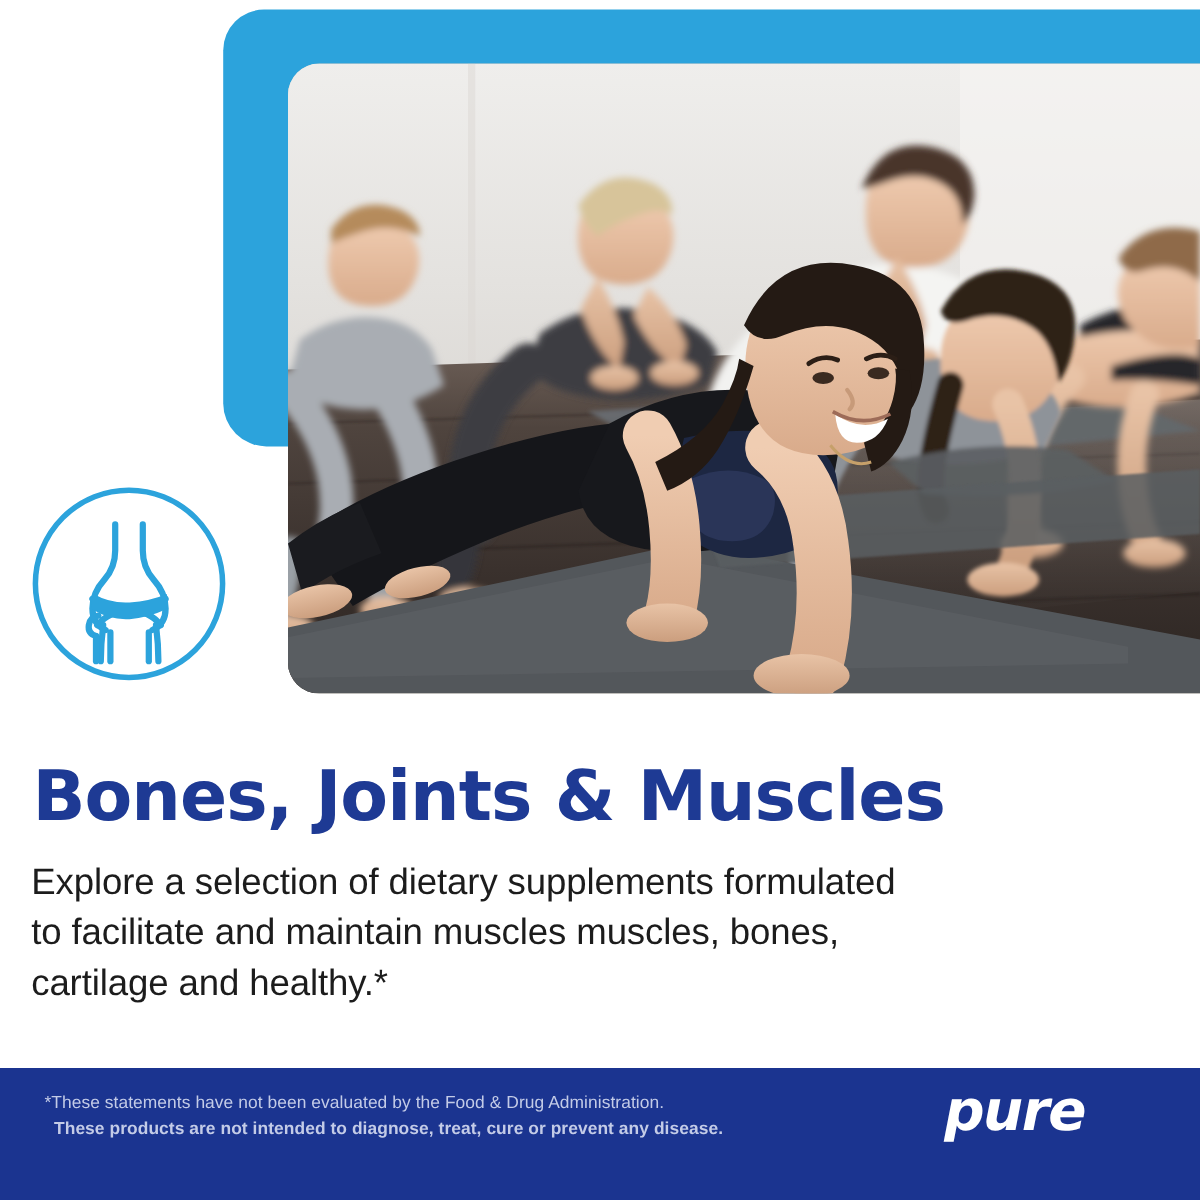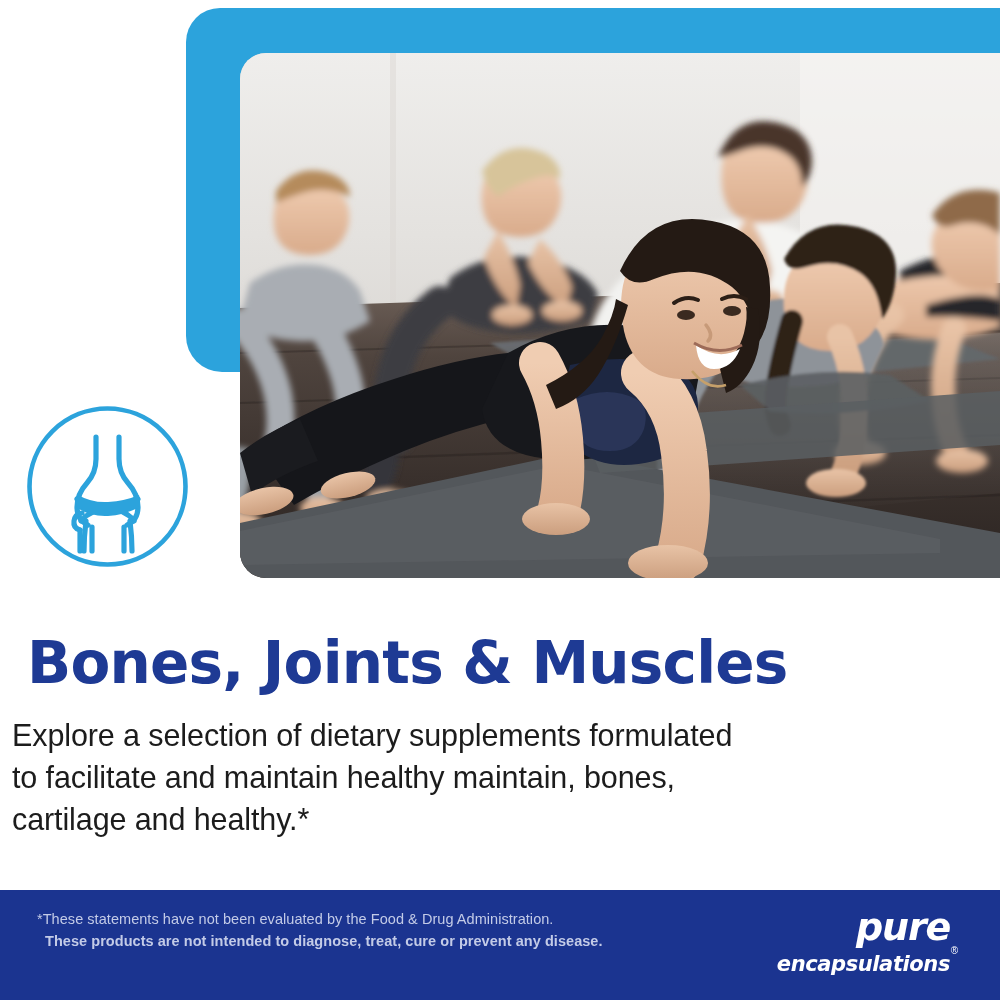--- a/index.html
+++ b/index.html
@@ -76,21 +76,21 @@
     margin: 16px;
     font-family: "DejaVu Sans", "Liberation Sans", sans-serif;
     font-size: 58px;
     line-height: 66px;
     font-weight: 700;
     letter-spacing: -0.8px;
     color: #1E3A94;
     white-space: nowrap;
   }
   .subcopy {
-    margin: 18px 0 0 1px;
+    margin: 18px 0 0 15px;
     font-family: "Liberation Sans", sans-serif;
     font-size: 30.5px;
     line-height: 42px;
     font-weight: 300;
     letter-spacing: -0.1px;
     color: #1c1c1c;
     max-width: 930px;
   }
   .subcopy span { display: block; white-space: nowrap; }
 
@@ -121,26 +121,27 @@
     position: absolute;
     right: 44px;
     top: 13px;
     width: 215px;
     text-align: right;
     color: #ffffff;
   }
   .brand-main {
     display: block;
     font-family: "DejaVu Sans", "Liberation Sans", sans-serif;
-    font-size: 38px;
+    font-size: 47px;
     line-height: 48px;
     font-weight: 700;
     font-style: italic;
     letter-spacing: -1.2px;
     padding-right: 6px;
+    text-align: center;
   }
   .brand-sub-wrap {
     display: block;
     position: relative;
     padding-right: 6px;
   }
   .brand-sub {
     font-family: "DejaVu Sans", "Liberation Sans", sans-serif;
     font-size: 21px;
     line-height: 26px;
@@ -357,32 +358,28 @@
       </g>
 
       <path d="M54 92 q14 8 30 7 q17 -1 31 -7 q2 8 -1 13 q-15 7 -30 8 q-16 1 -31 -8 q-2 -6 1 -13 Z" fill="#2CA3DC"></path>
     </svg>
   </div>
 
   <div class="copy">
     <h1 class="headline">Bones, Joints &amp; Muscles</h1>
     <p class="subcopy">
       <span>Explore a selection of dietary supplements formulated</span>
-      <span>to facilitate and maintain healthy maintain, bones,</span>
+      <span>to facilitate and maintain muscles muscles, bones,</span>
       <span>cartilage and healthy.*</span>
     </p>
   </div>
 
   <div class="footer">
     <div class="disclaimer">
       <span class="line1">*These statements have not been evaluated by the Food &amp; Drug Administration.</span>
       <span class="line2">These products are not intended to diagnose, treat, cure or prevent any disease.</span>
     </div>
     <div class="brand">
       <span class="brand-main">pure</span>
-      <span class="brand-sub-wrap">
-        <span class="brand-sub">encapsulations</span>
-        <span class="brand-reg">®</span>
-      </span>
     </div>
   </div>
 
 </div>
 
 </body></html>

